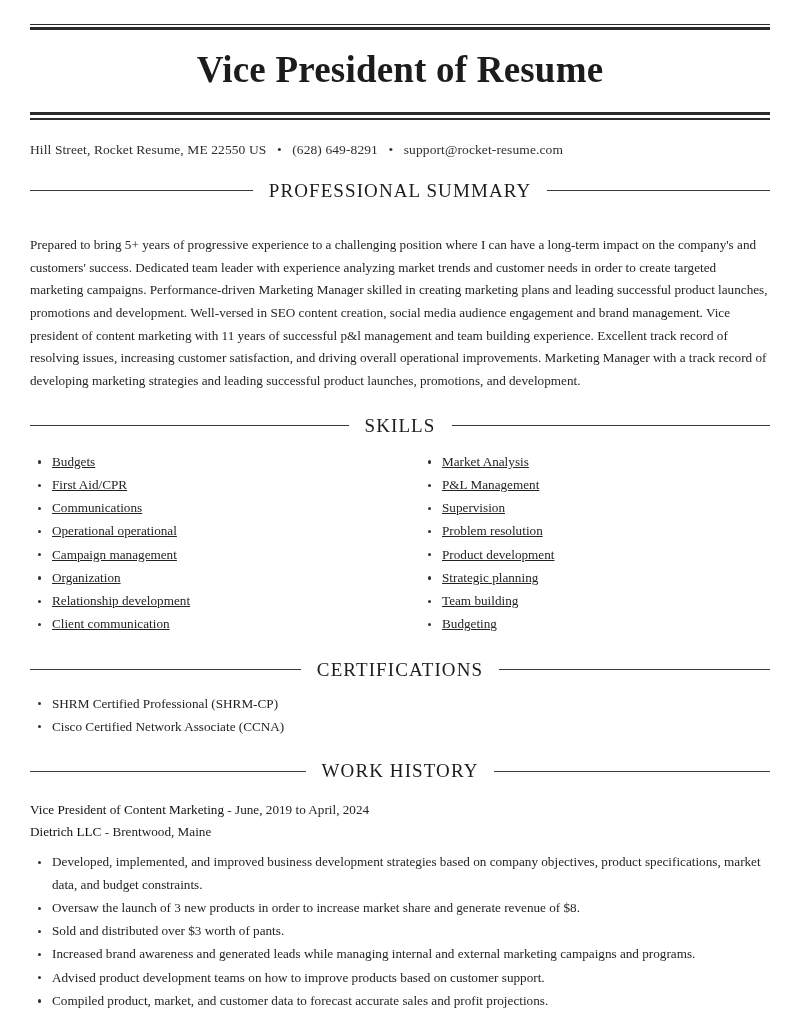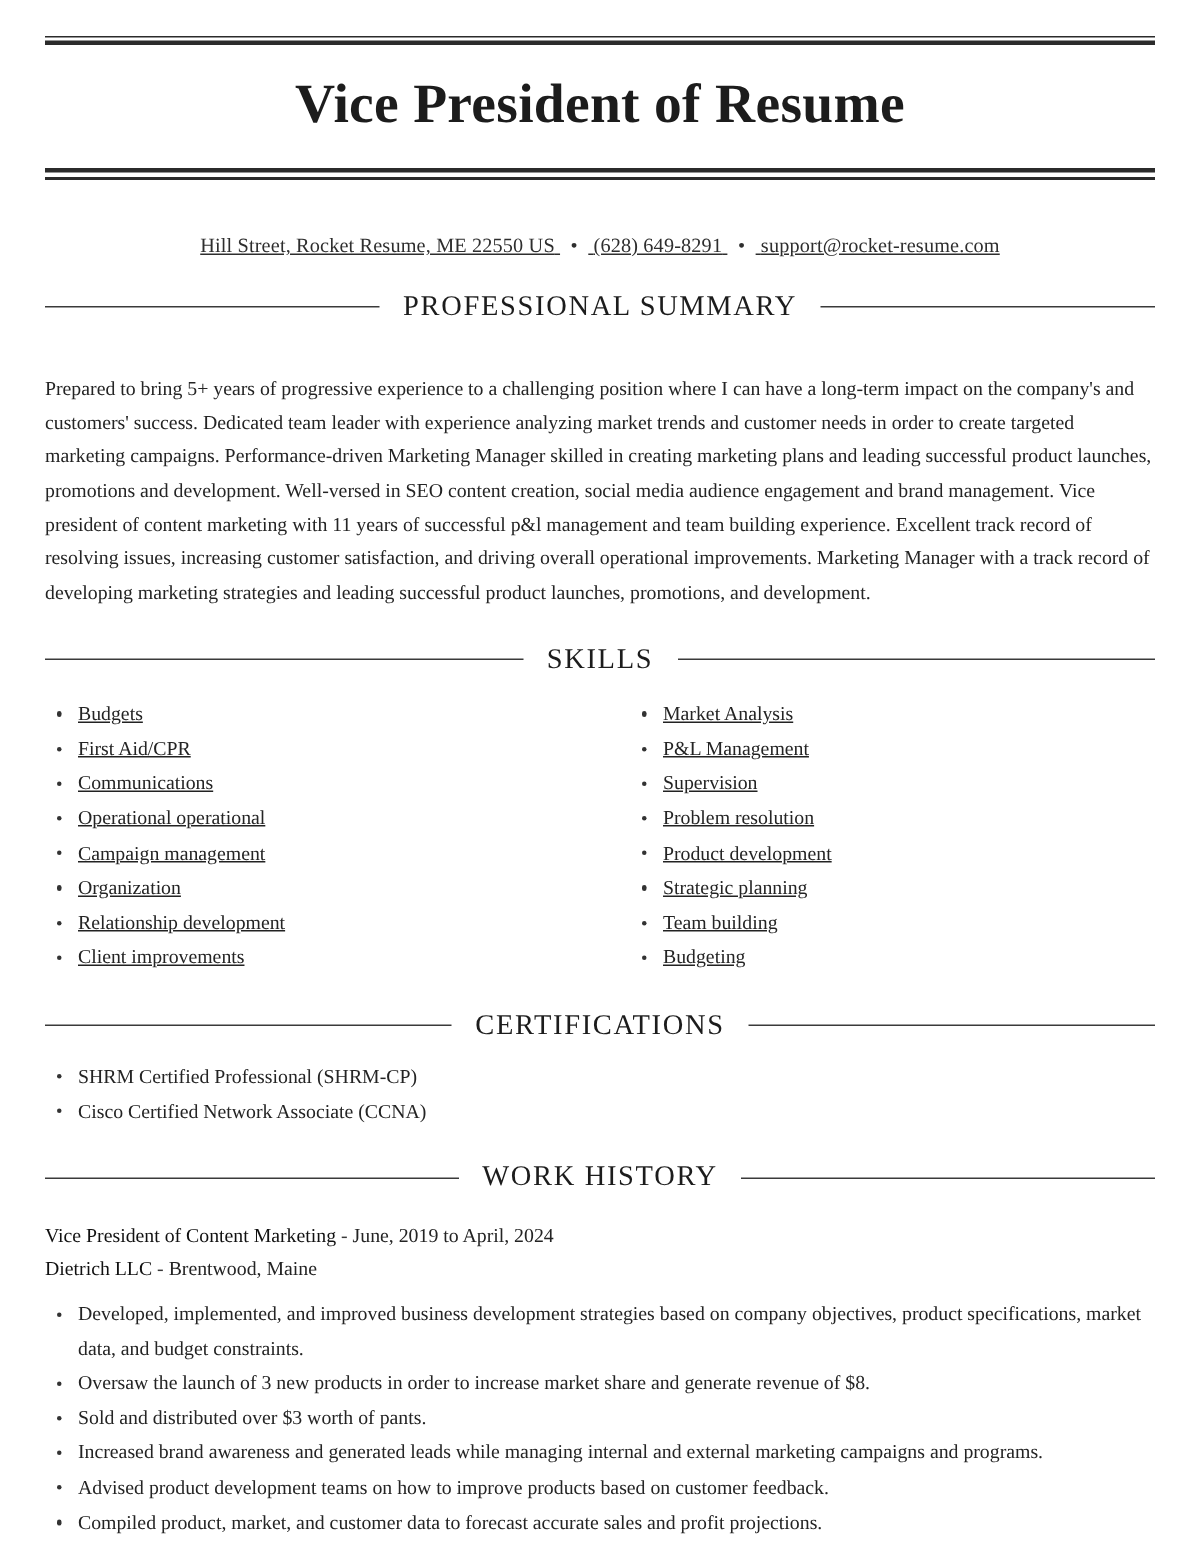--- a/index.html
+++ b/index.html
@@ -40,26 +40,24 @@
     text-align: center;
     font-size: 37px;
     font-weight: bold;
     letter-spacing: 0.2px;
     color: #1c1c1c;
     margin: 0;
     padding: 20px 0 22px 0;
     line-height: 1.08;
   }
   .contact-line {
-    text-align: center;
     font-size: 13.5px;
     color: #2e2e2e;
-    padding: 36px 0 0 0;
+    padding: 22px 0 0 0;
     letter-spacing: 0.1px;
-    text-decoration: underline;
   }
   .contact-sep {
     display: inline-block;
     padding: 0 7px;
     color: #2e2e2e;
   }
 
   
   .section {
     margin-top: 22px;
@@ -190,21 +188,21 @@
     <div class="skills-cols">
       <div class="col col-left">
         <ul class="bullets">
           <li>Budgets</li>
           <li>First Aid/CPR</li>
           <li>Communications</li>
           <li>Operational operational</li>
           <li>Campaign management</li>
           <li>Organization</li>
           <li>Relationship development</li>
-          <li>Client improvements</li>
+          <li>Client communication</li>
         </ul>
       </div>
       <div class="col col-right">
         <ul class="bullets">
           <li>Market Analysis</li>
           <li>P&amp;L Management</li>
           <li>Supervision</li>
           <li>Problem resolution</li>
           <li>Product development</li>
           <li>Strategic planning</li>
@@ -243,21 +241,21 @@
       <div class="job-line">
         <span class="strong">Dietrich LLC</span>
         <span class="dash">-</span>
         <span>Brentwood, Maine</span>
       </div>
       <ul class="bullets">
         <li>Developed, implemented, and improved business development strategies based on company objectives, product specifications, market data, and budget constraints.</li>
         <li>Oversaw the launch of 3 new products in order to increase market share and generate revenue of $8.</li>
         <li>Sold and distributed over $3 worth of pants.</li>
         <li>Increased brand awareness and generated leads while managing internal and external marketing campaigns and programs.</li>
-        <li>Advised product development teams on how to improve products based on customer feedback.</li>
+        <li>Advised product development teams on how to improve products based on customer support.</li>
         <li>Compiled product, market, and customer data to forecast accurate sales and profit projections.</li>
       </ul>
     </div>
 
     <div class="job">
       <div class="job-line">
         
         
         
       </div>

